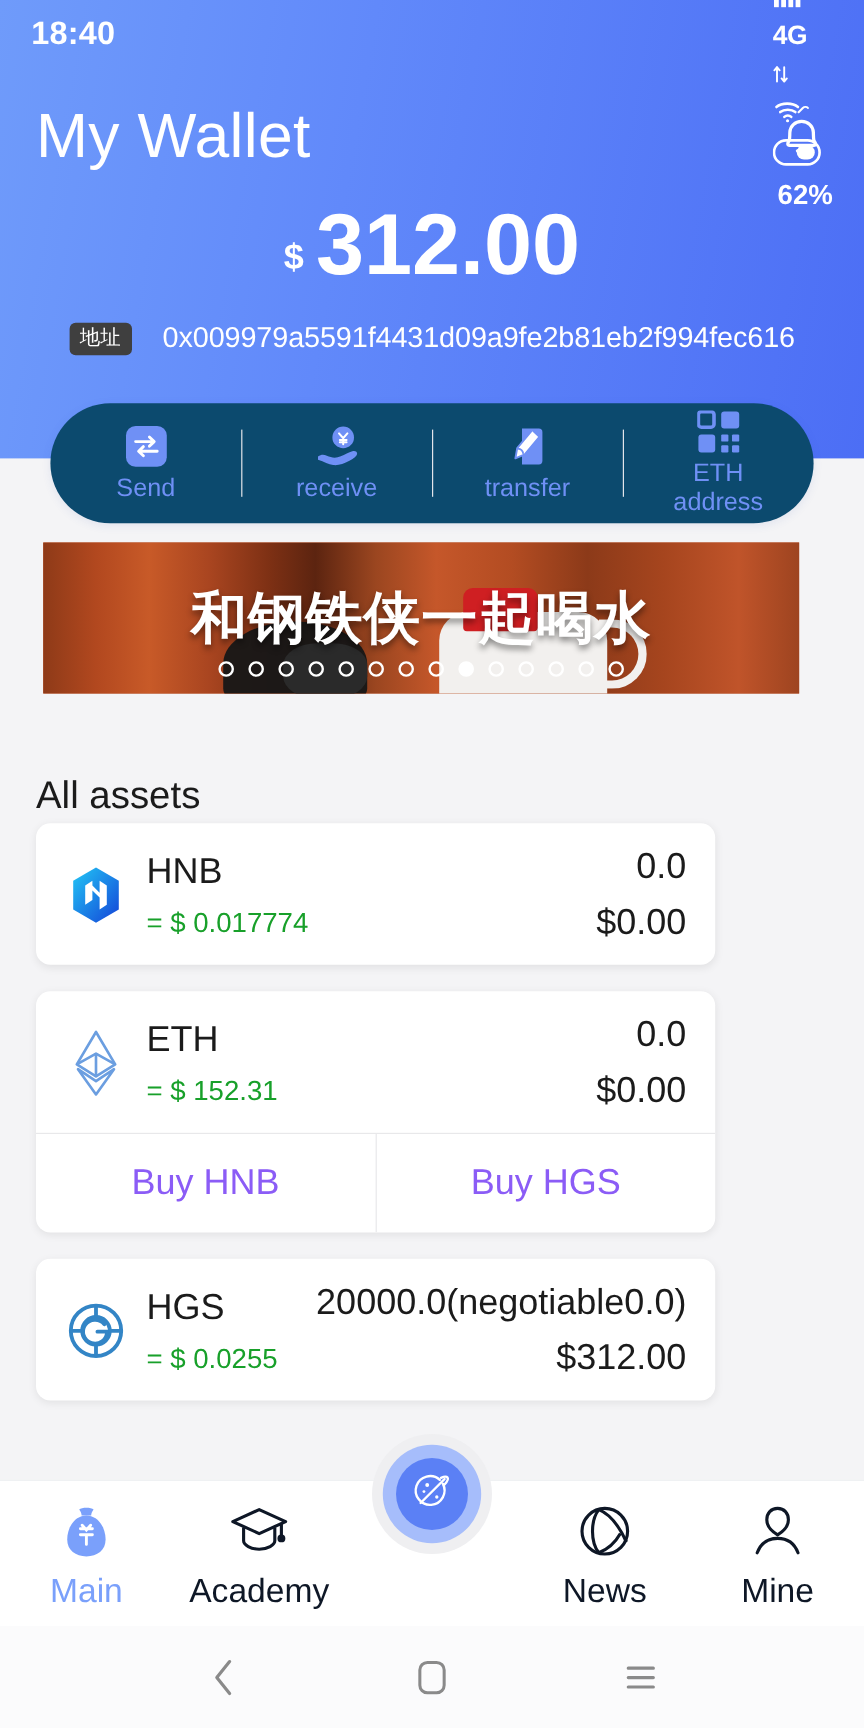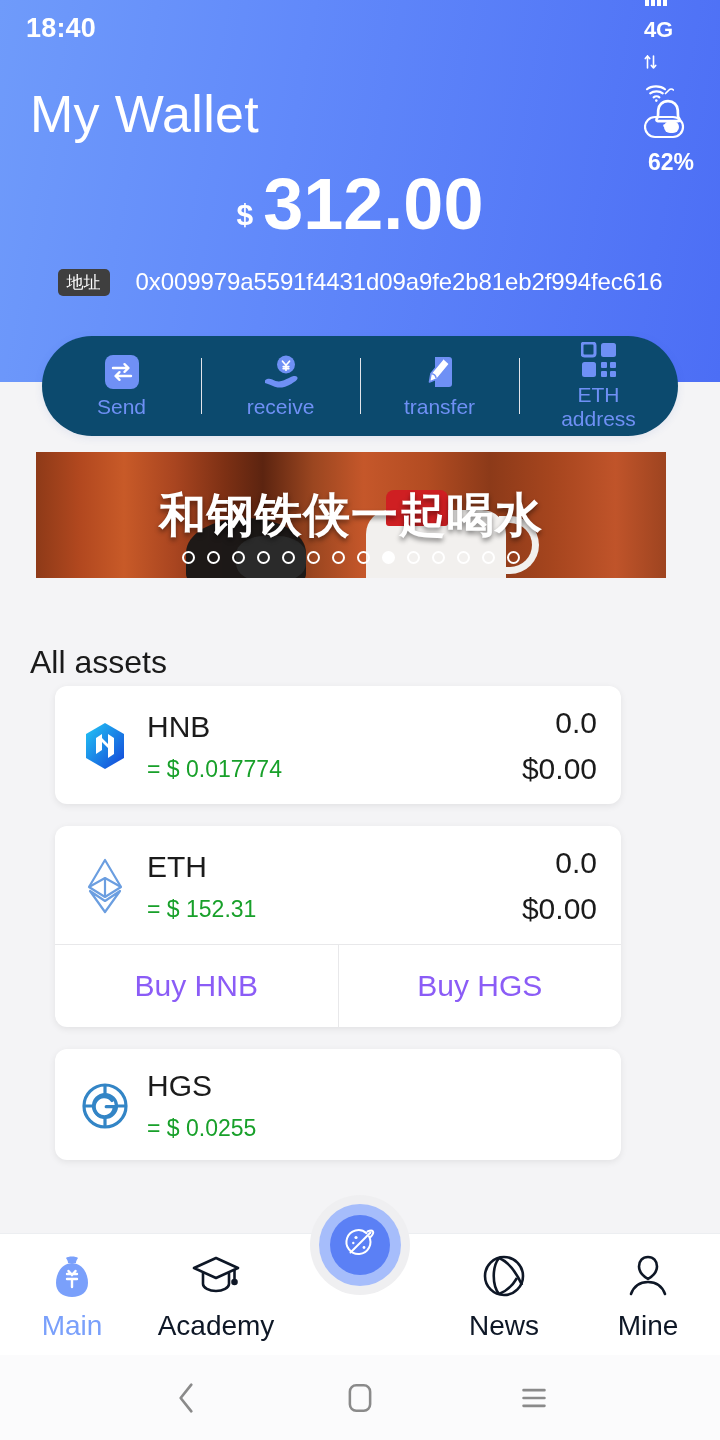--- a/index.html
+++ b/index.html
@@ -118,21 +118,21 @@
   }
   .dot { width:13px; height:13px; border-radius:50%; border:2px solid #fff; }
   .dot.on { background:#fff; }
 
   
   .section-title {
     position:absolute; top:644px; left:30px;
     font-size:32px; color:#1b1b1b;
   }
 
-  .cards { position:absolute; top:686px; left:0; width:626px;margin-left:25px; }
+  .cards { position:absolute; top:686px; left:0; width:626px; }
   .card {
     margin:0 30px 22px 30px; background:#fff; border-radius:12px;
     box-shadow:0 2px 7px rgba(0,0,0,.08); overflow:hidden;
   }
   .asset-row { display:flex; align-items:center; padding:22px 24px 20px 20px; }
   .asset-icon { width:60px; flex:0 0 60px; display:flex; align-items:center; justify-content:center; }
   .asset-mid { margin-left:12px; display:flex; flex-direction:column; gap:16px; }
   .asset-name { font-size:30px; color:#1b1b1b; line-height:1; }
   .asset-price { font-size:23px; color:#18a02a; line-height:1; }
   .asset-right { margin-left:auto; display:flex; flex-direction:column; align-items:flex-end; gap:16px; }
@@ -404,20 +404,24 @@
           <svg width="52" height="52" viewBox="0 0 52 52" fill="none" stroke="#3385c6" stroke-width="3.2">
             <circle cx="26" cy="26" r="21"></circle>
             <circle cx="26" cy="26" r="11.5"></circle>
             <path d="M26 5v9.5M26 37.5V47M5 26h9.5M37.5 26H47"></path>
             <path d="M33 20.5a10 10 0 1 0 2.2 6.2h-8" stroke-width="3.2" stroke-linecap="round"></path>
           </svg>
         </span>
         <div class="asset-mid">
           <span class="asset-name">HGS</span>
           <span class="asset-price">= $ 0.0255</span>
+        </div>
+        <div class="asset-right">
+          <span class="asset-qty">20000.0(negotiable0.0)</span>
+          <span class="asset-val">$312.00</span>
         </div>
       </div>
     </div>
 
   </div>
 
   <div class="fade"></div>
 
   <div class="tabbar">
 

